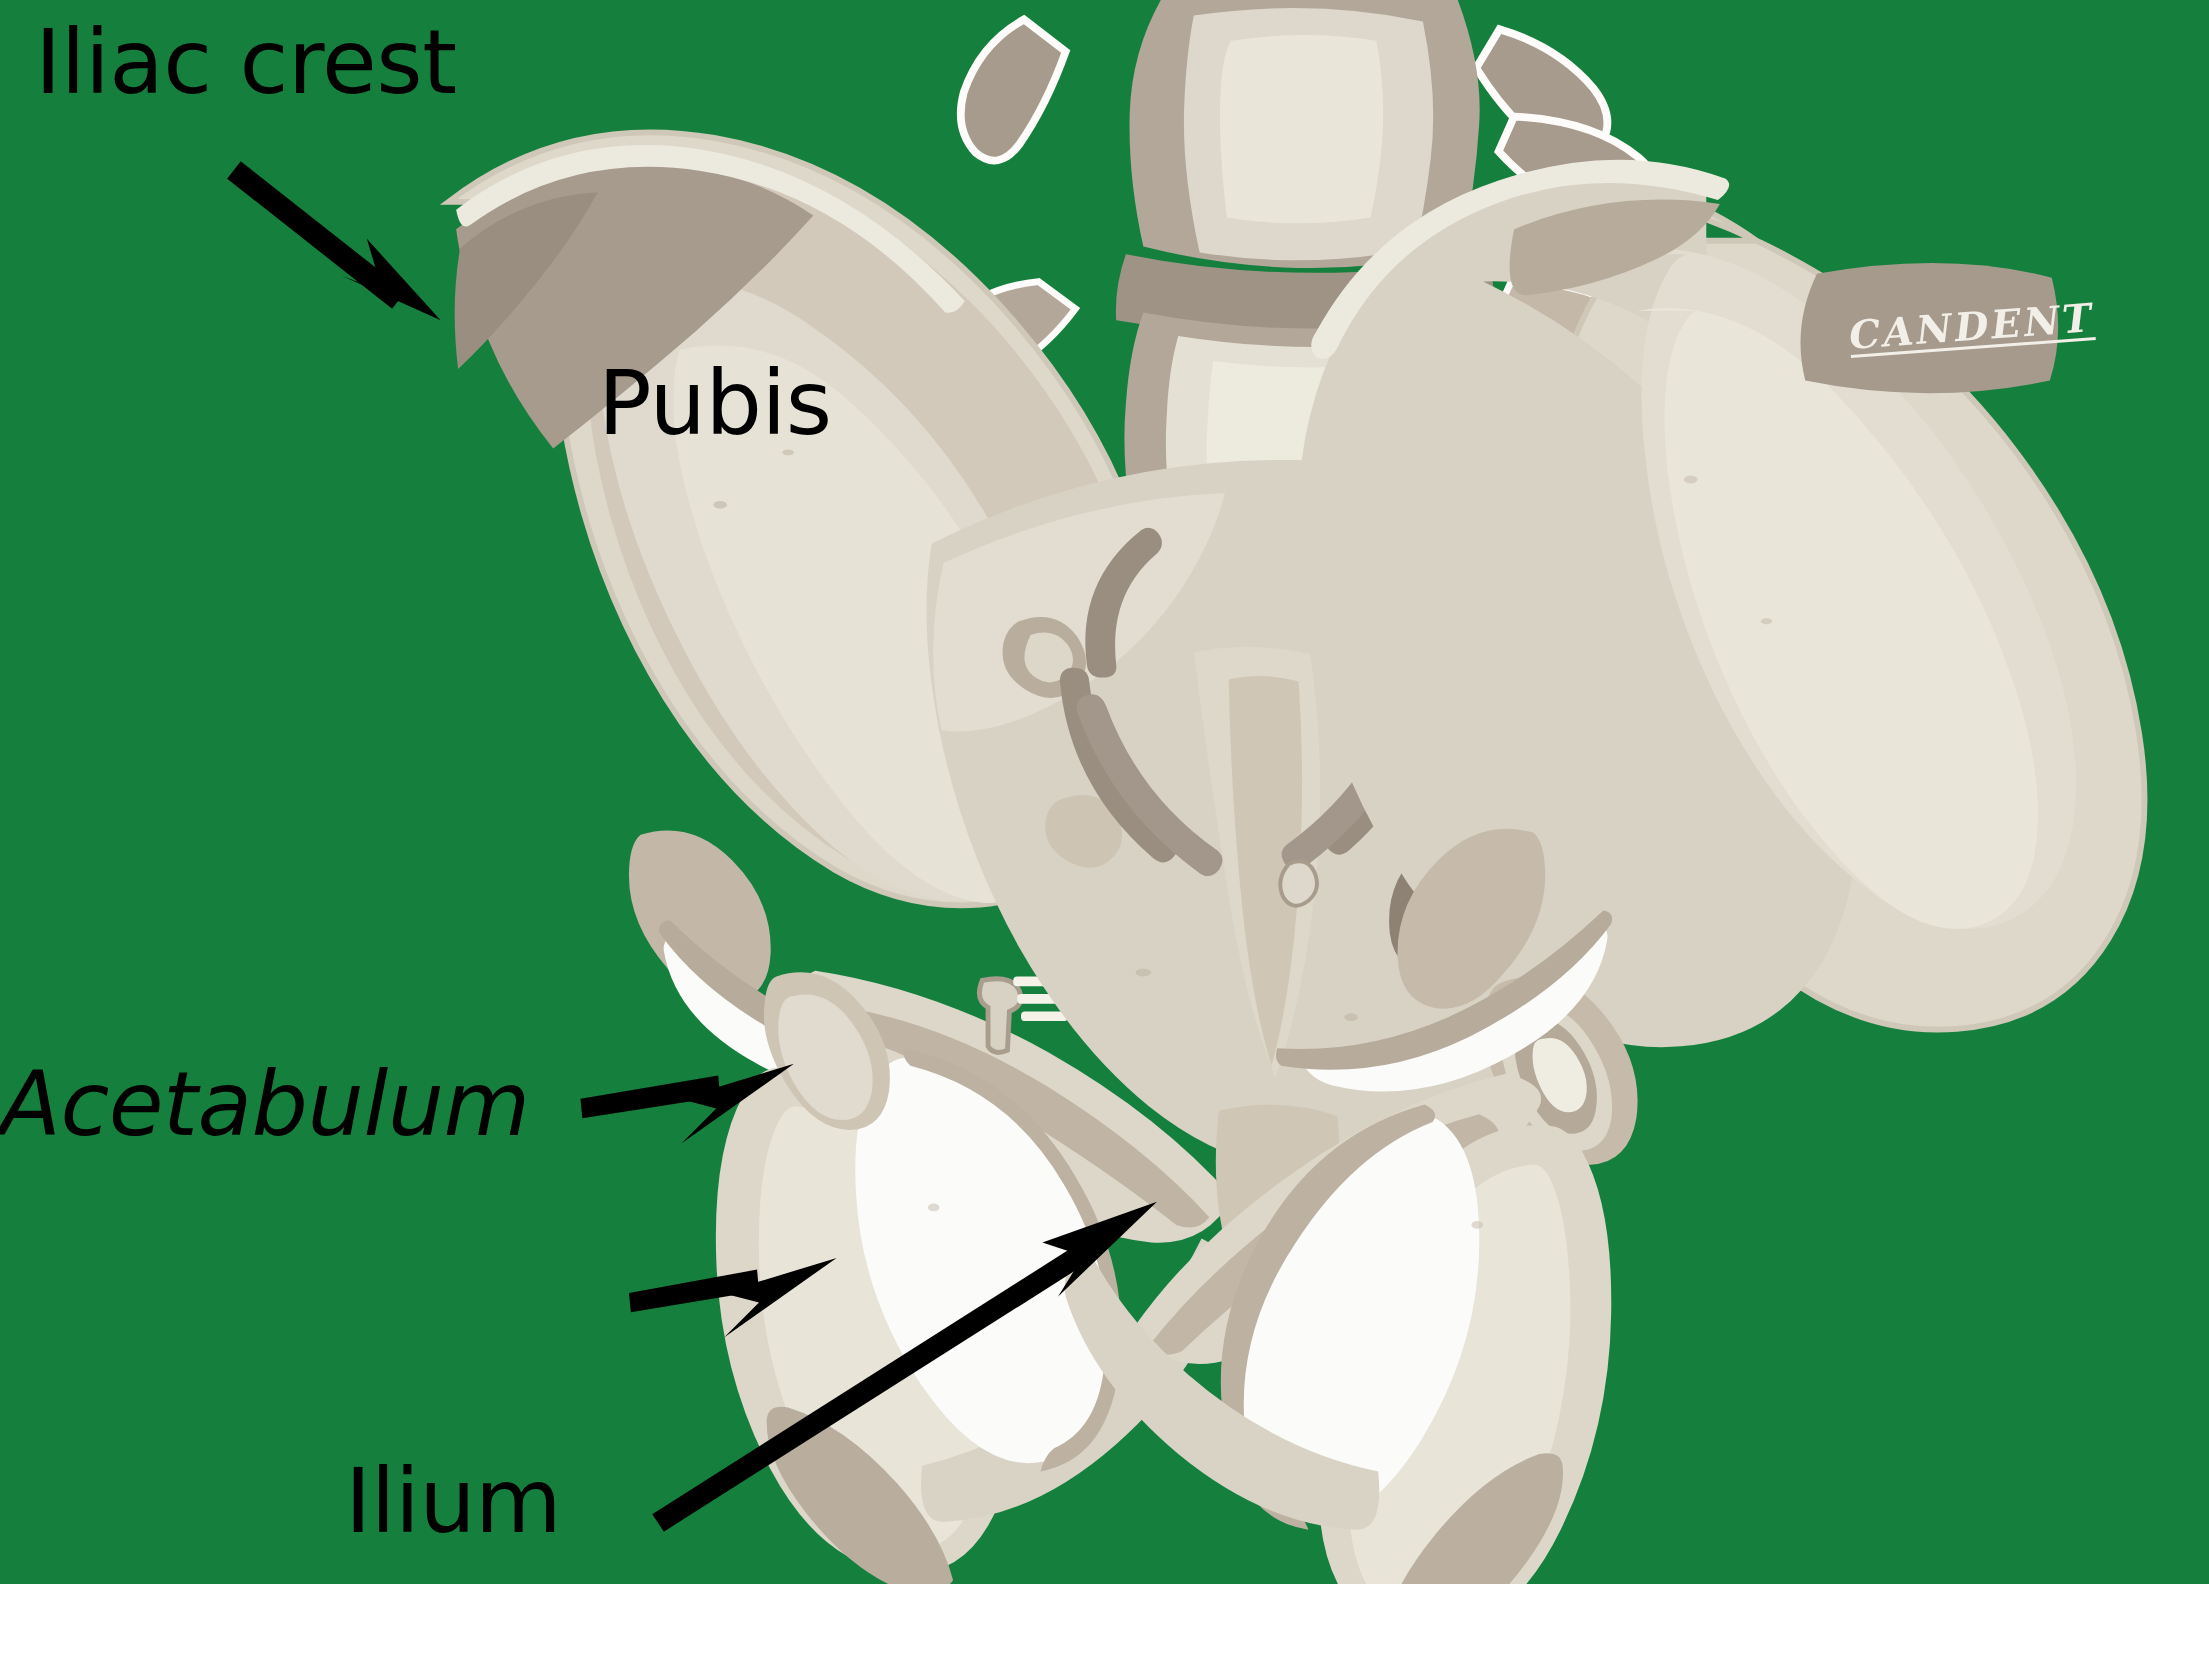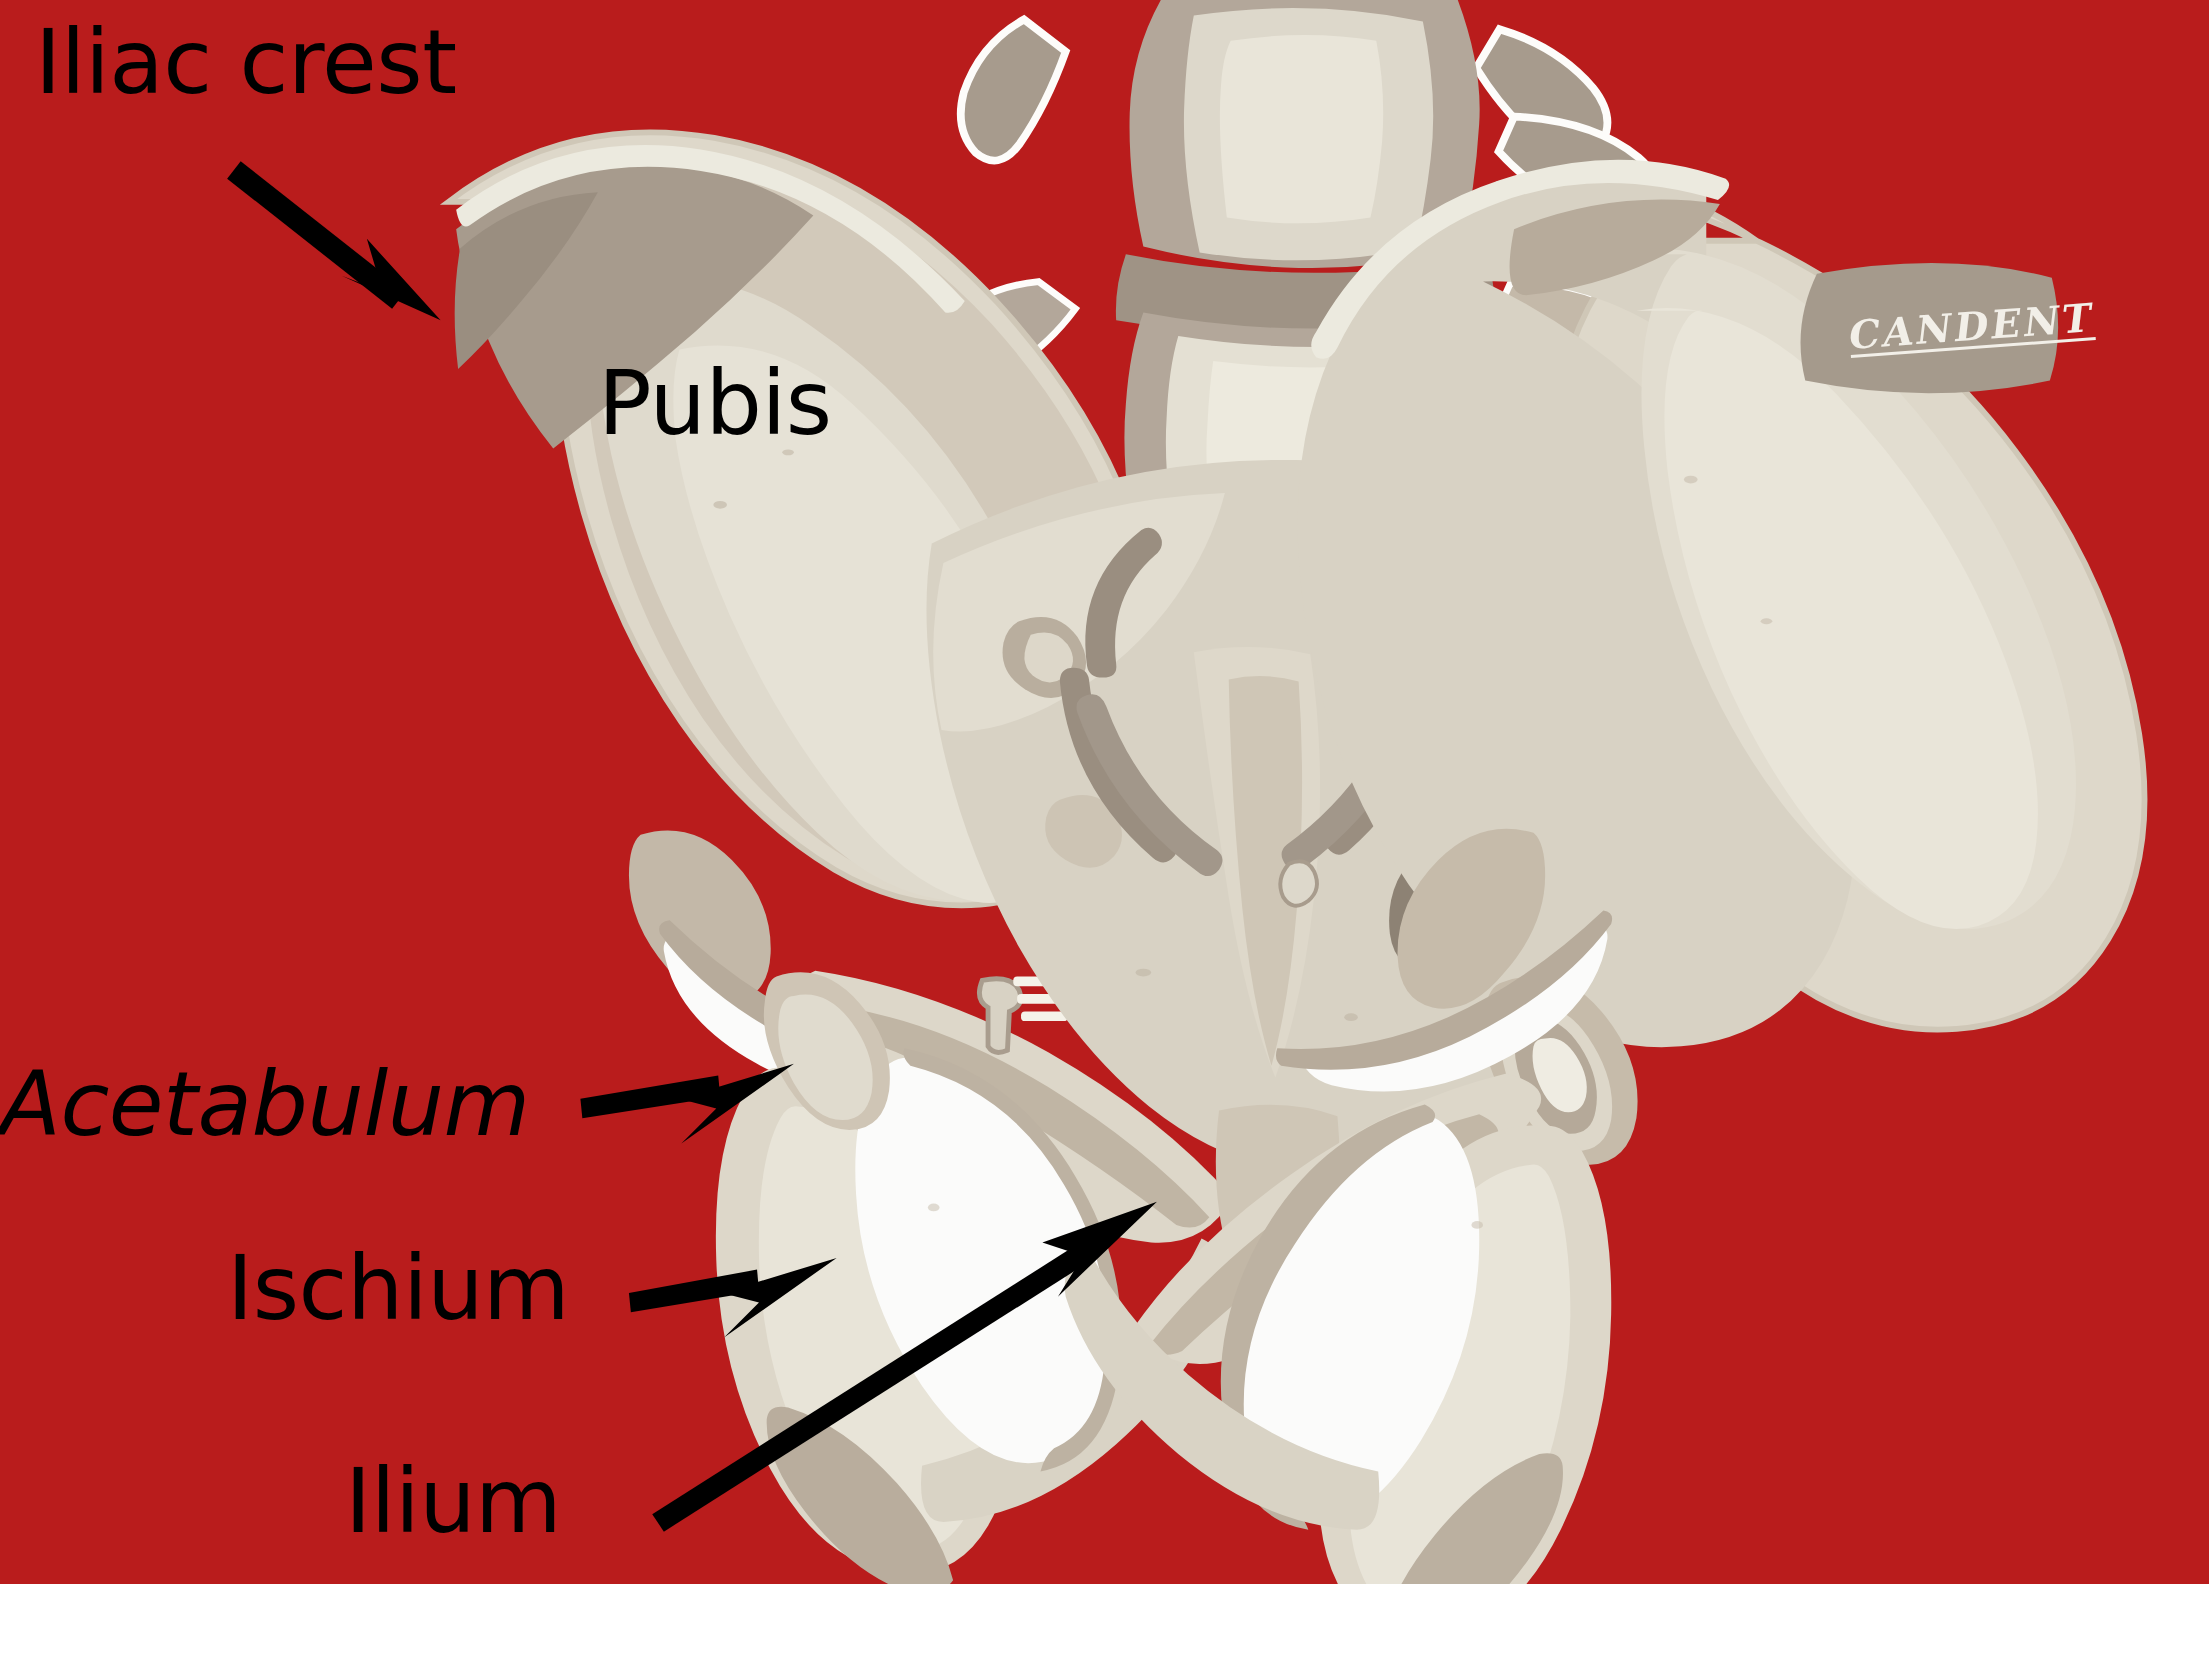--- a/index.html
+++ b/index.html
@@ -1,20 +1,20 @@
 <!DOCTYPE html>
 <html><head>
 <meta charset="utf-8">
 <title>Pelvis Anatomy Diagram</title>
 <style>
   html,body{margin:0;padding:0;background:#ffffff;}
   #stage{
     position:relative;
     width:2210px;height:1584px;
-    background:#b91c1c;
+    background:#15803d;
     overflow:hidden;
     font-family:"DejaVu Sans", sans-serif;
   }
   #art{position:absolute;left:0;top:0;width:2210px;height:1654px;}
   .label{
     position:absolute;
     color:#000000;
     font-family:"DejaVu Sans", sans-serif;
     font-weight:400;
     font-size:89px;
@@ -367,21 +367,20 @@
 
     </g>
   </svg>
 
   <div class="label lbl-iliac-crest">Iliac crest</div>
 
   <div class="label lbl-ilium">Pubis</div>
 
   <div class="label lbl-acetabulum">Acetabulum</div>
 
-  <div class="label lbl-ischium">Ischium</div>
 
   <div class="label lbl-pubis">Ilium</div>
 
   <div class="wm">CANDENT</div>
   <div class="wm-sub"></div>
 
 </div>
 
 
 </body></html>

